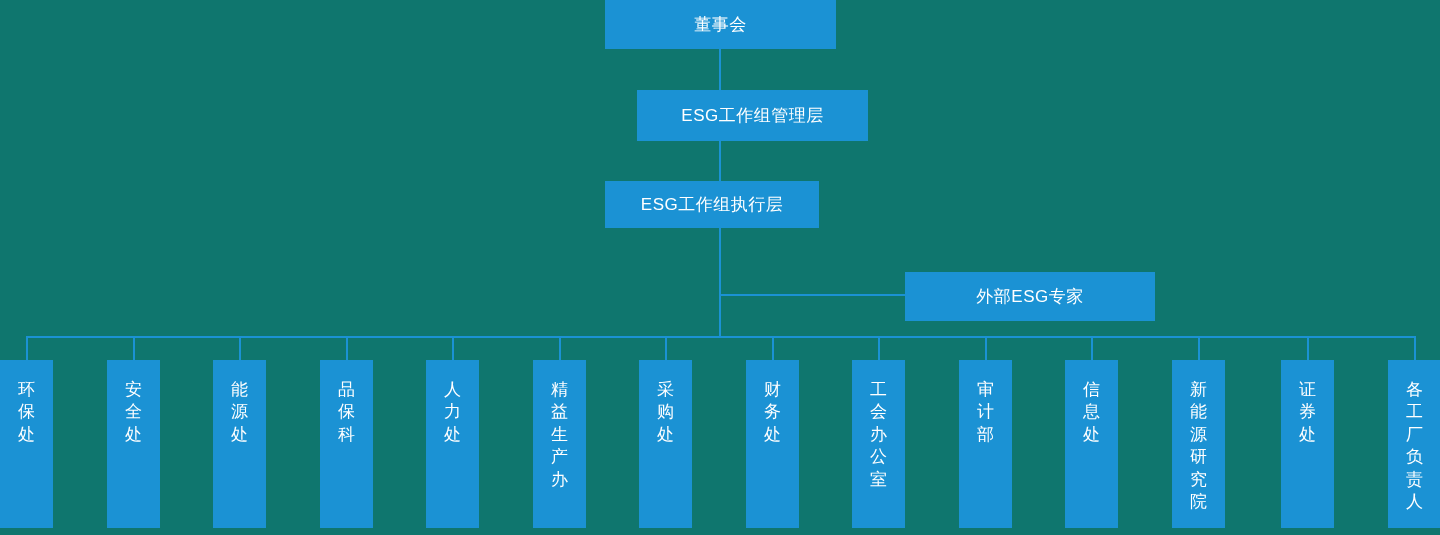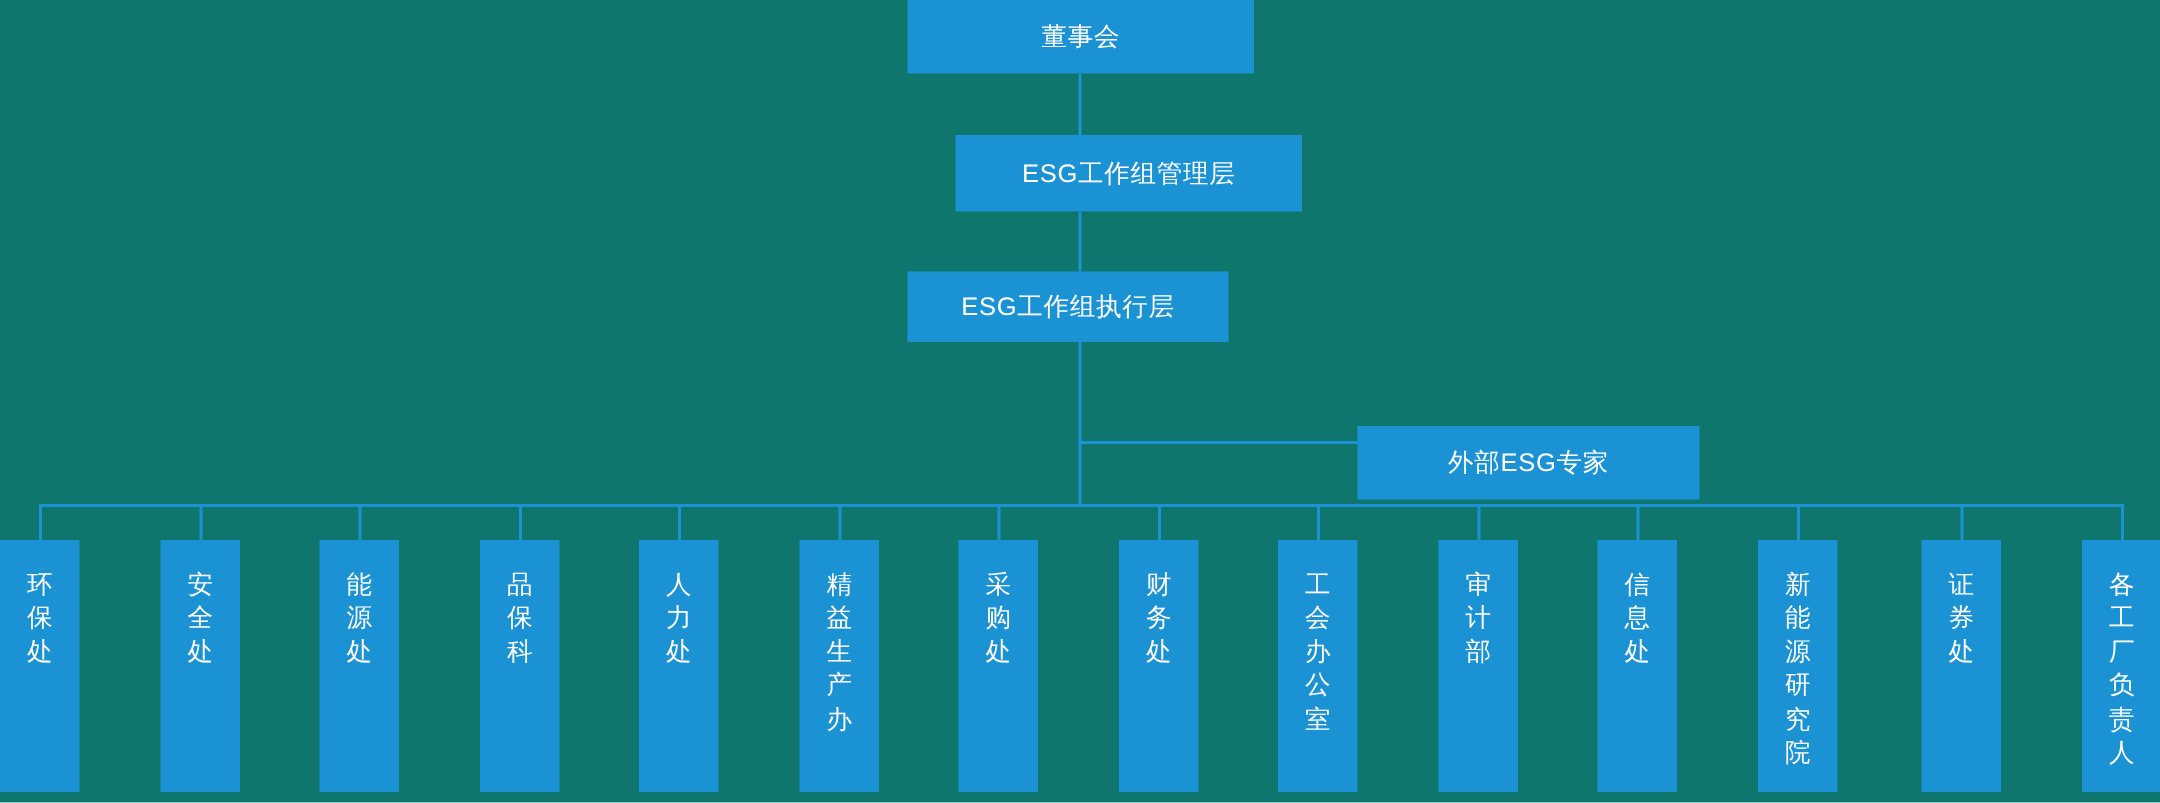--- a/index.html
+++ b/index.html
@@ -71,21 +71,21 @@
   <div class="conn conn-v" style="left:719px; top:141px; width:2px; height:40px;"></div>
 
   <div class="node node-h" style="left:605px; top:181px; width:214px; height:47px;">
     <span>ESG工作组执行层</span>
   </div>
 
   <div class="conn conn-v" style="left:719px; top:228px; width:2px; height:110px;"></div>
 
   <div class="conn conn-h" style="left:719px; top:294px; width:187px; height:2px;"></div>
 
-  <div class="node node-h" style="left:905px; top:284px; width:228px; height:49px;">
+  <div class="node node-h" style="left:905px; top:272px; width:250px; height:49px;">
     <span>外部ESG专家</span>
   </div>
 
   <div class="conn conn-h" style="left:26px; top:336px; width:1389px; height:2px;"></div>
 
   <div class="conn conn-v" style="left:26px; top:336px; width:2px; height:24px;"></div>
   <div class="node node-v" style="left:0px; top:360px; width:53px; height:168px;">
       <span class="vchar">环</span>
       <span class="vchar">保</span>
       <span class="vchar">处</span>

